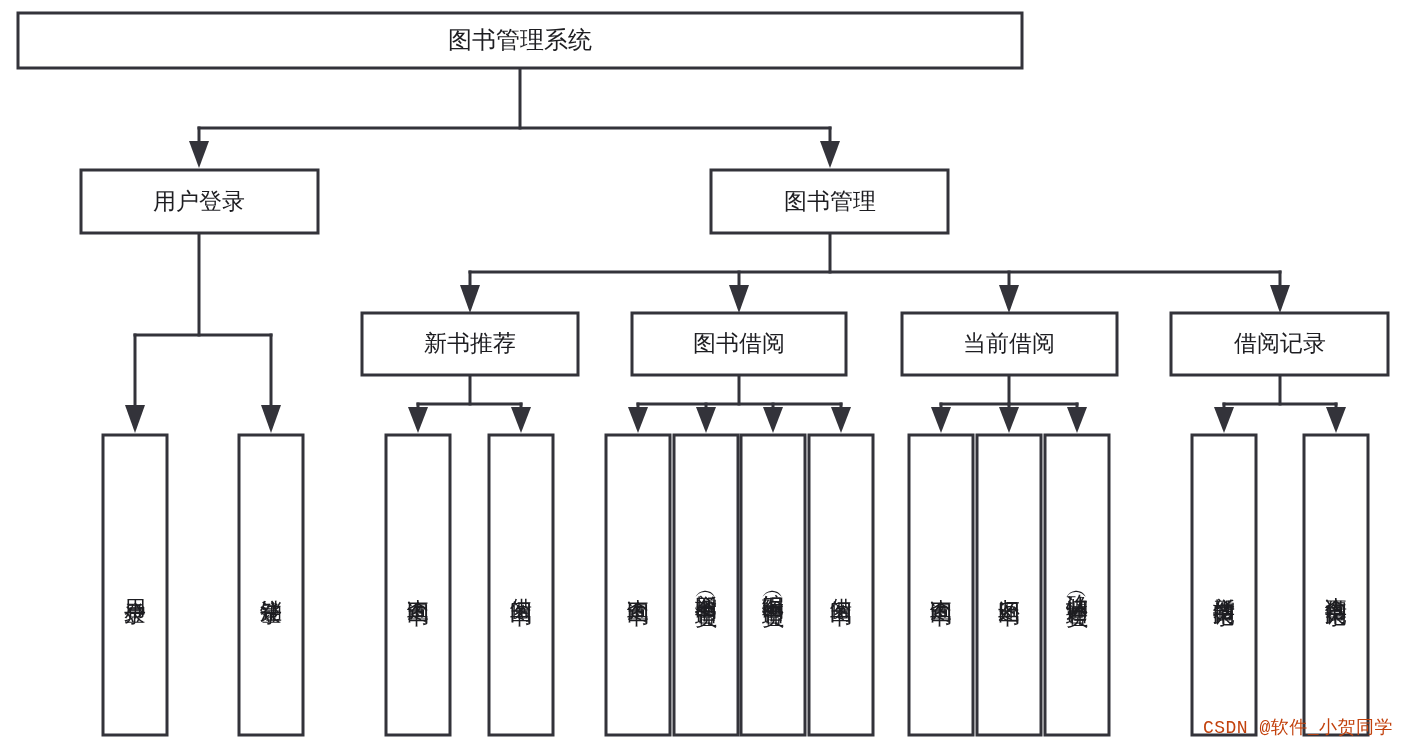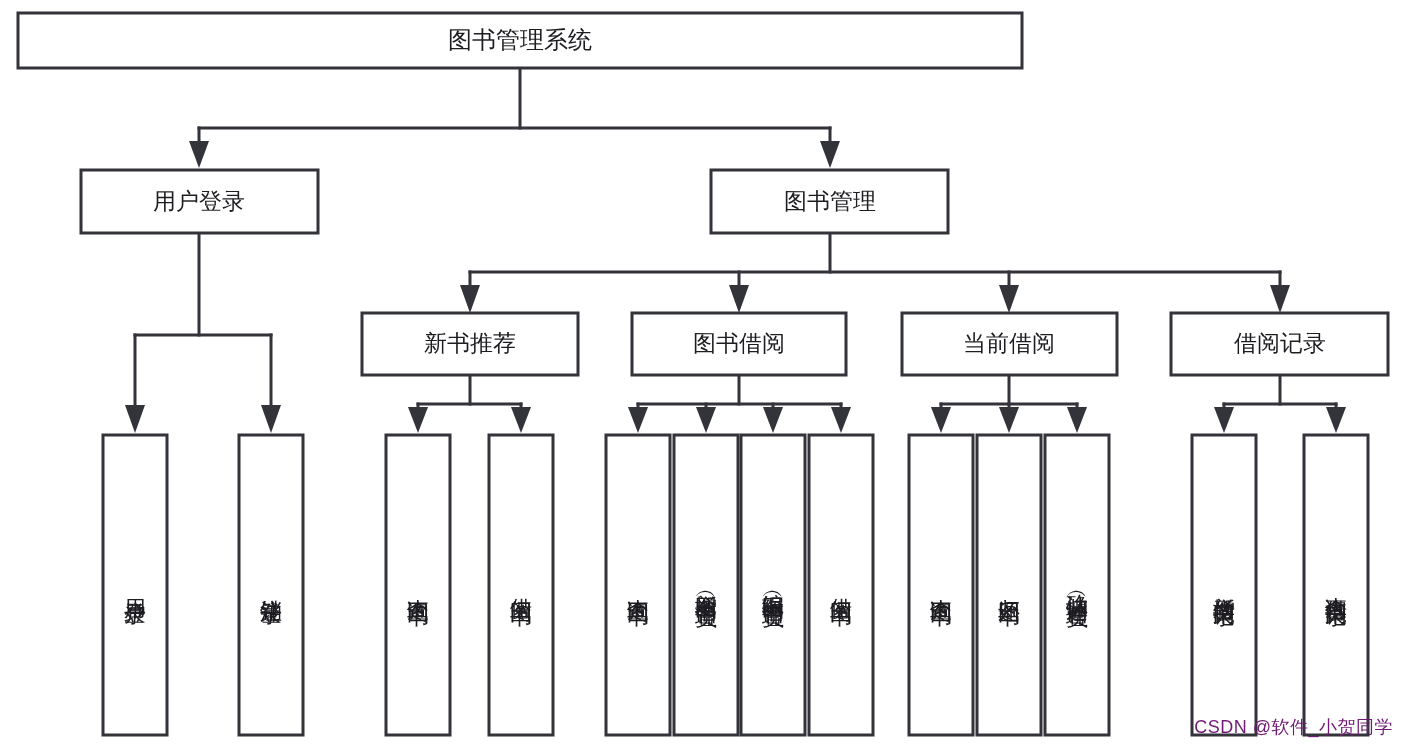--- a/index.html
+++ b/index.html
@@ -67,23 +67,23 @@
     line-height: 1.18;
     letter-spacing: 2px;
     color: #1d1d21;
     white-space: nowrap;
     text-align: center;
   }
   .watermark {
     position: absolute;
     right: 12px;
     bottom: 8px;
-    font-family: Liberation Sans, sans-serif;
+    font-family: Liberation Mono, monospace;
     font-size: 18px;
-    color: #701a75;
+    color: #c2410c;
     letter-spacing: 0.5px;
     user-select: none;
     white-space: nowrap;
   }
 </style>
 </head>
 <body>
 
 <div id="diagram-root">
 

